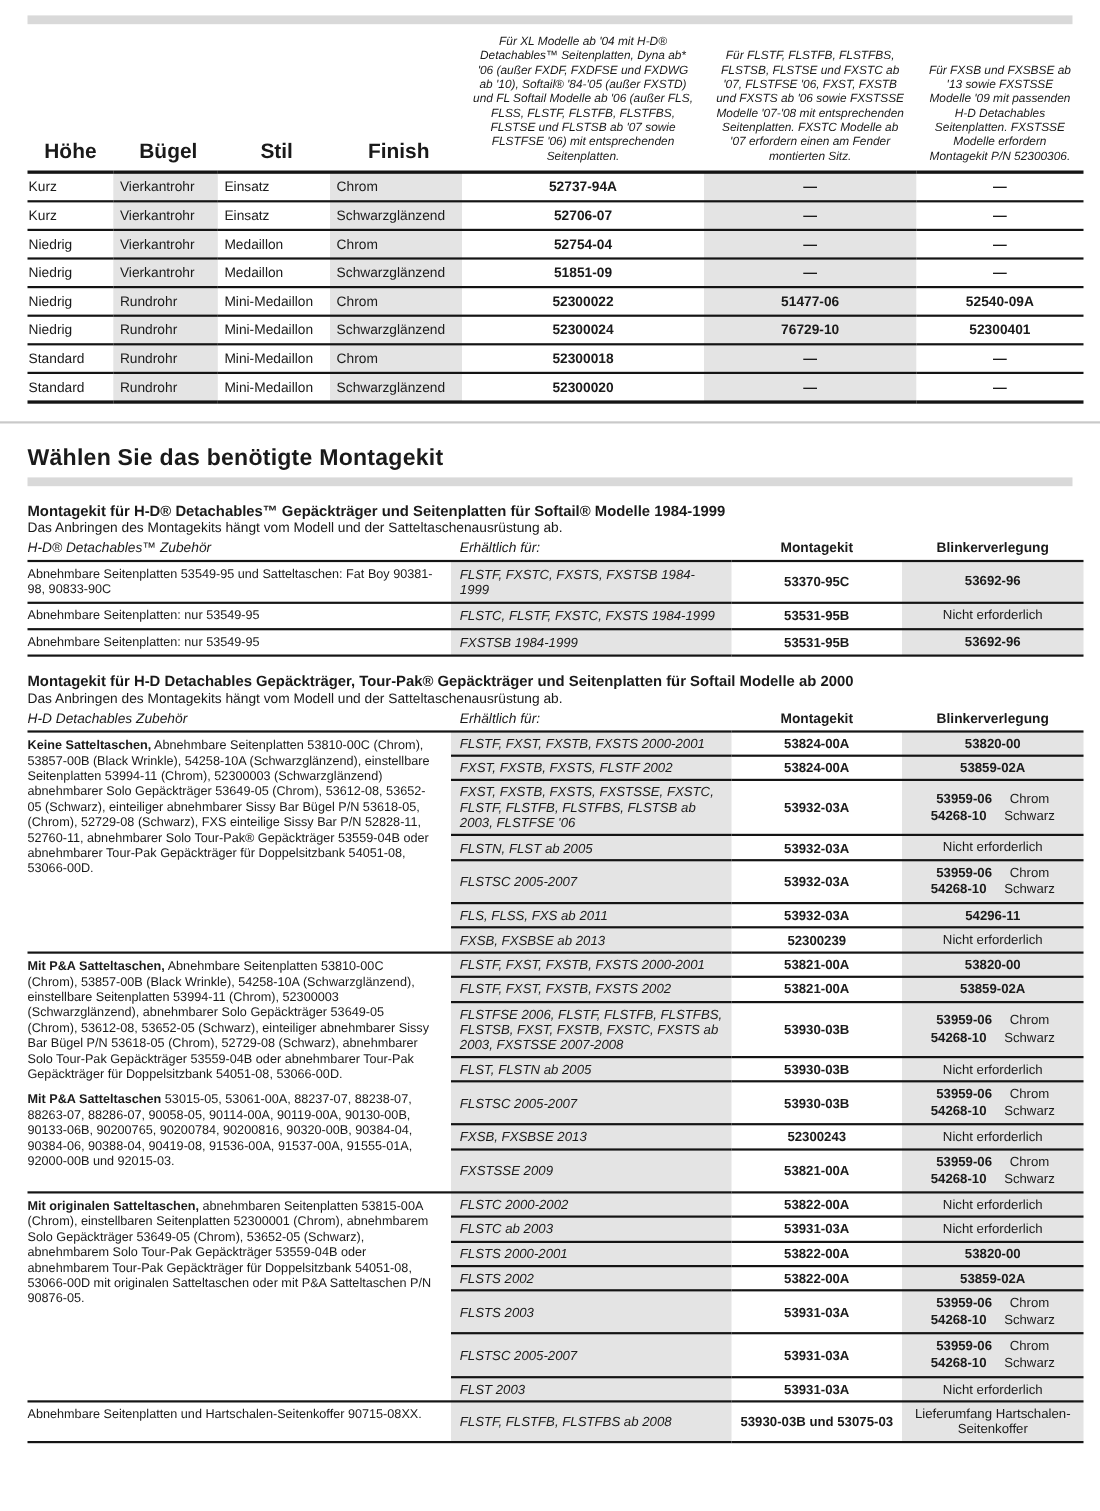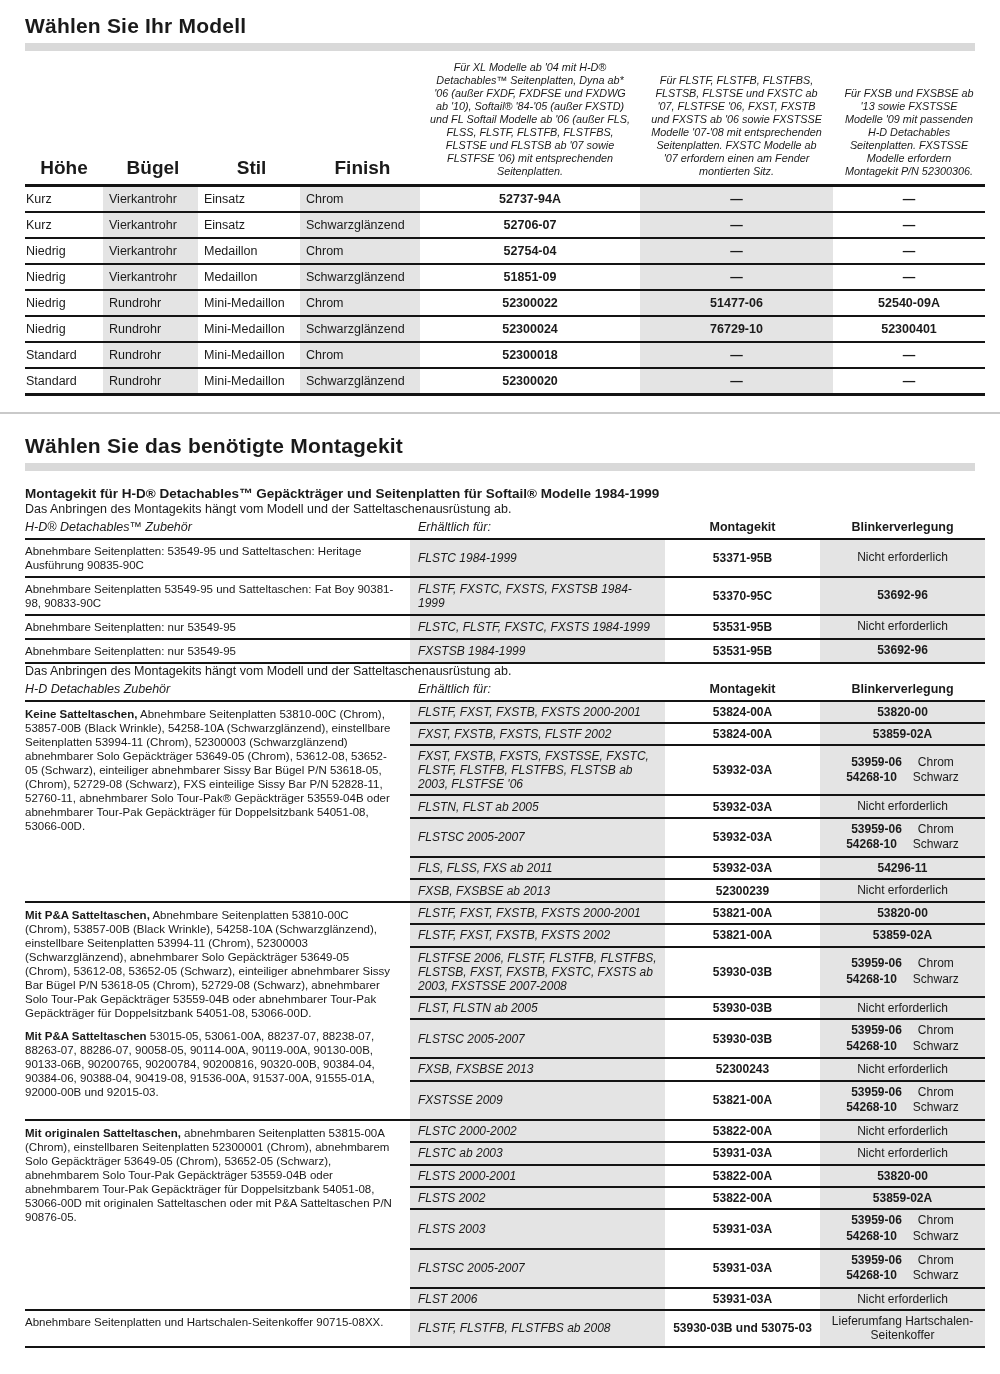--- a/index.html
+++ b/index.html
@@ -44,21 +44,20 @@
   td.kit  { font-weight:bold; text-align:center; padding:3px 4px; }
   td.blk  { text-align:center; padding:3px 6px; line-height:1.2; }
   .pline { display:flex; justify-content:center; gap:16px; line-height:1.3; }
   .pnb { font-weight:bold; }
 </style>
 </head>
 <body>
 
 <div class="page">
 
-  <h1>Wählen Sie Ihr Modell</h1>
   <div class="band"></div>
 
   <table class="model-table">
     <colgroup>
       <col style="width:78px">
         <col style="width:95px">
         <col style="width:102px">
         <col style="width:120px">
       <col style="width:220px">
         <col style="width:193px">
@@ -168,46 +167,41 @@
     <thead>
       <tr>
         <th class="h-it">H-D® Detachables™ Zubehör</th>
         <th class="h-it h-mod">Erhältlich für:</th>
         <th class="h-b">Montagekit</th>
         <th class="h-b">Blinkerverlegung</th>
       </tr>
     </thead>
     <tbody>
         <tr>
-          <td class="zub">Abnehmbare Seitenplatten: 53549-95 und Satteltaschen: Heritage Ausführung 90835-90C</td>
-          <td class="mod shade">FLSTC 1984-1999</td>
-          <td class="kit">53371-95B</td>
-          <td class="blk shade">Nicht erforderlich</td>
-        </tr>
-        <tr>
           <td class="zub">Abnehmbare Seitenplatten 53549-95 und Satteltaschen: Fat Boy 90381-98, 90833-90C</td>
           <td class="mod shade">FLSTF, FXSTC, FXSTS, FXSTSB 1984-1999</td>
           <td class="kit">53370-95C</td>
           <td class="blk shade"><span class="pnb">53692-96</span></td>
         </tr>
         <tr>
           <td class="zub">Abnehmbare Seitenplatten: nur 53549-95</td>
           <td class="mod shade">FLSTC, FLSTF, FXSTC, FXSTS 1984-1999</td>
           <td class="kit">53531-95B</td>
           <td class="blk shade">Nicht erforderlich</td>
         </tr>
         <tr>
           <td class="zub">Abnehmbare Seitenplatten: nur 53549-95</td>
           <td class="mod shade">FXSTSB 1984-1999</td>
           <td class="kit">53531-95B</td>
           <td class="blk shade"><span class="pnb">53692-96</span></td>
         </tr>
       </tbody>
   </table>
 
+  <p class="section-head">Montagekit für H-D Detachables Gepäckträger, Tour-Pak® Gepäckträger und Seitenplatten für Softail Modelle ab 2000</p>
   <p class="section-sub">Das Anbringen des Montagekits hängt vom Modell und der Satteltaschenausrüstung ab.</p>
 
   <table class="kit-table">
     <colgroup>
       <col style="width:385px">
         <col style="width:255px">
         <col style="width:155px">
         <col style="width:165px">
     </colgroup>
     <thead>
@@ -386,21 +380,21 @@
               <span class="pnb">53959-06</span>
               <span class="pcolor">Chrom</span>
             </div>
             <div class="pline">
               <span class="pnb">54268-10</span>
               <span class="pcolor">Schwarz</span>
             </div>
           </td>
         </tr>
         <tr>
-          <td class="mod shade">FLST 2006</td>
+          <td class="mod shade">FLST 2003</td>
           <td class="kit">53931-03A</td>
           <td class="blk shade">Nicht erforderlich</td>
         </tr>
         <tr>
           <td class="zub">Abnehmbare Seitenplatten und Hartschalen-Seitenkoffer 90715-08XX.</td>
           <td class="mod shade">FLSTF, FLSTFB, FLSTFBS ab 2008</td>
           <td class="kit">53930-03B und 53075-03</td>
           <td class="blk shade">Lieferumfang Hartschalen-Seitenkoffer</td>
         </tr>
       </tbody>

